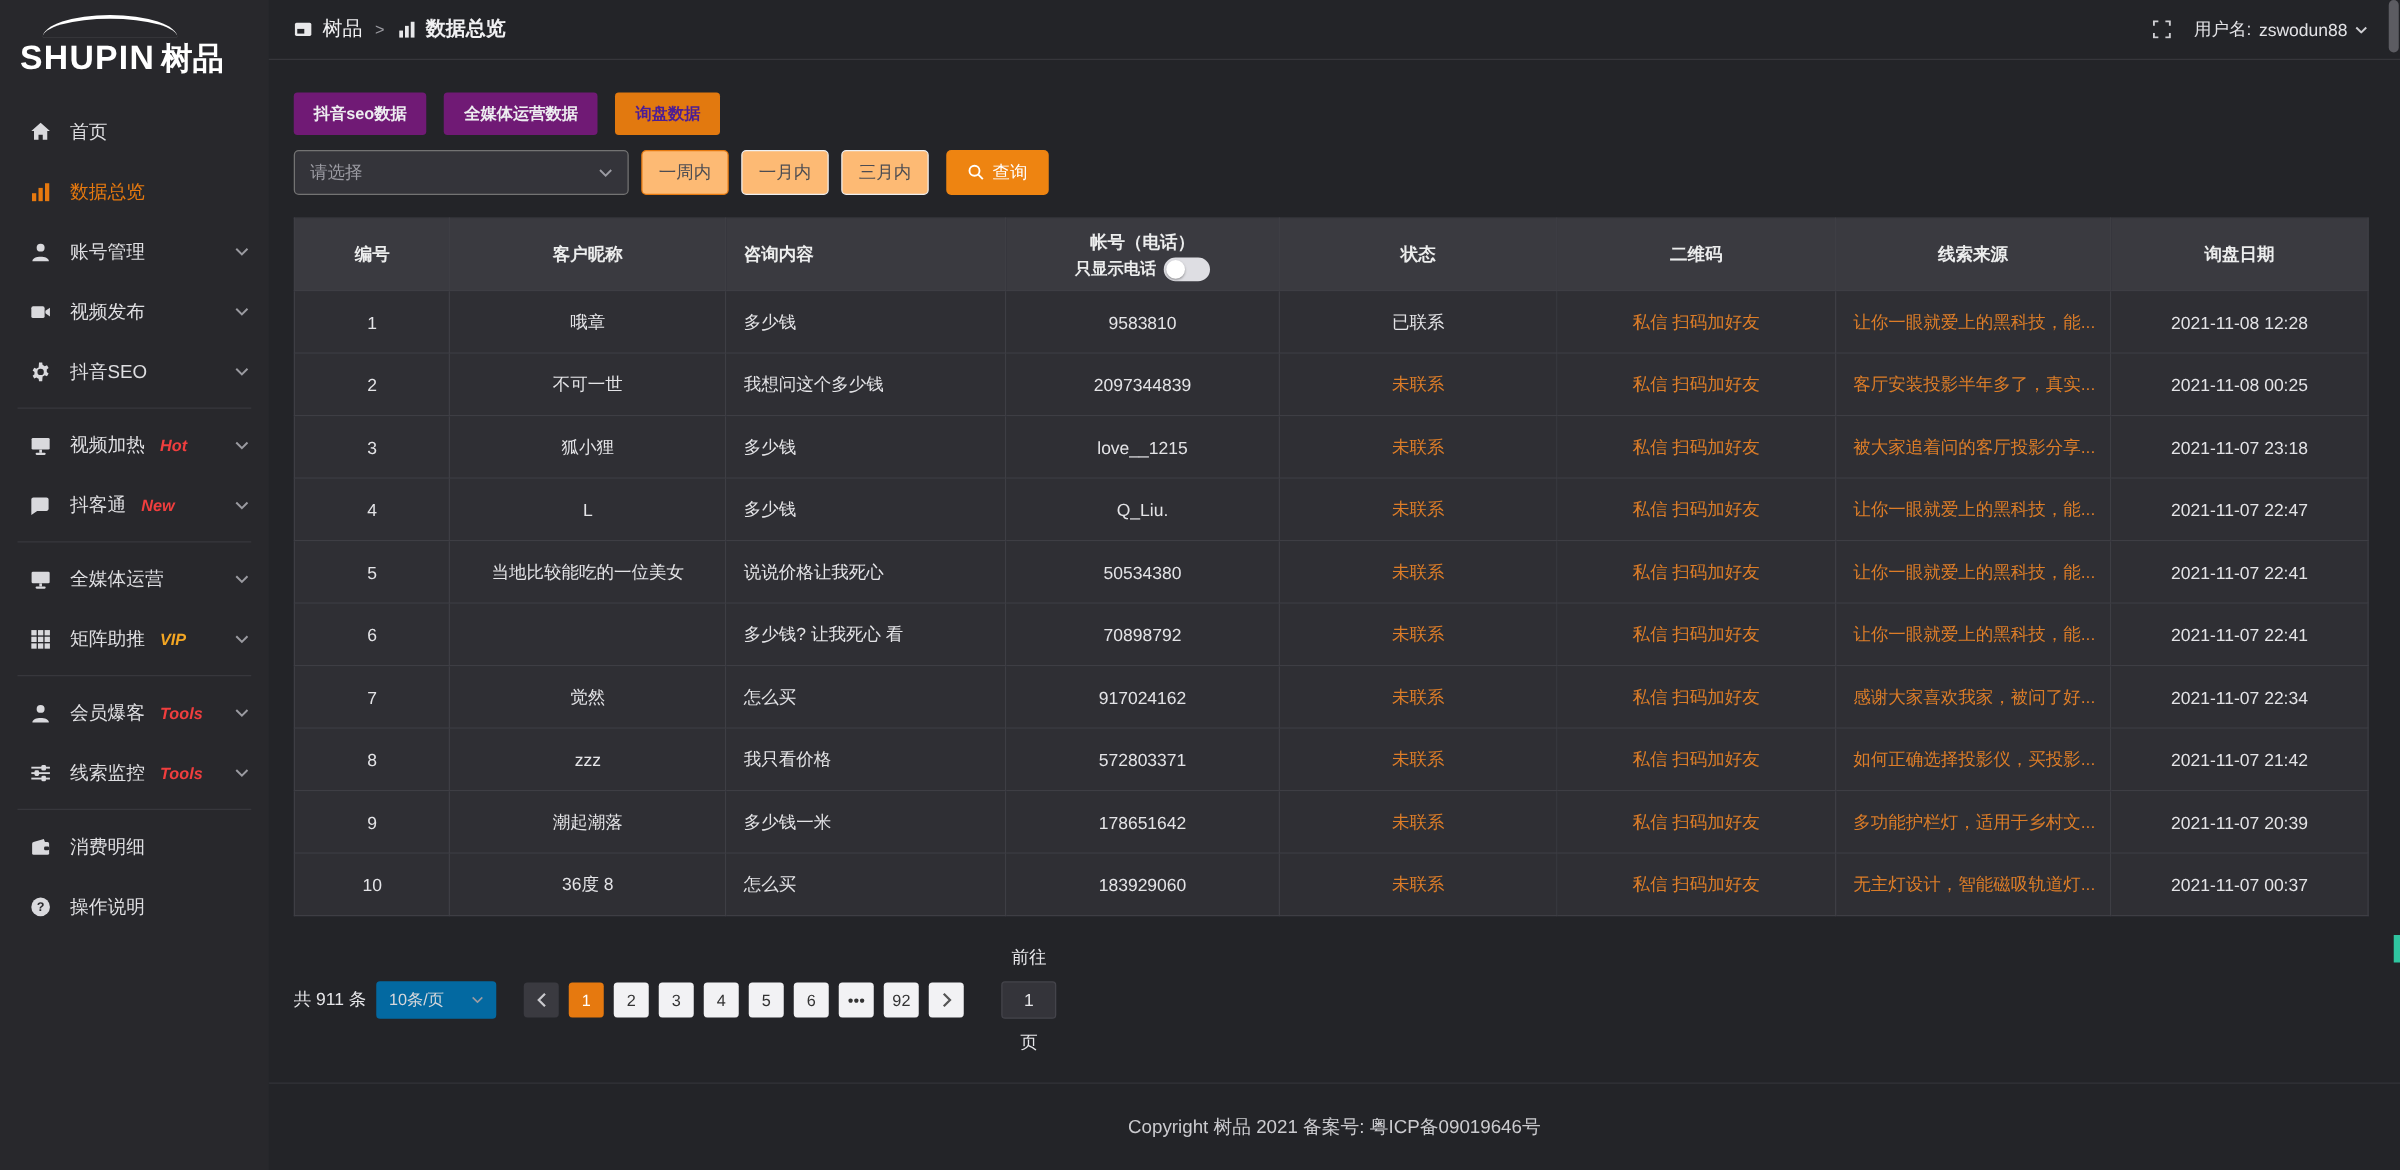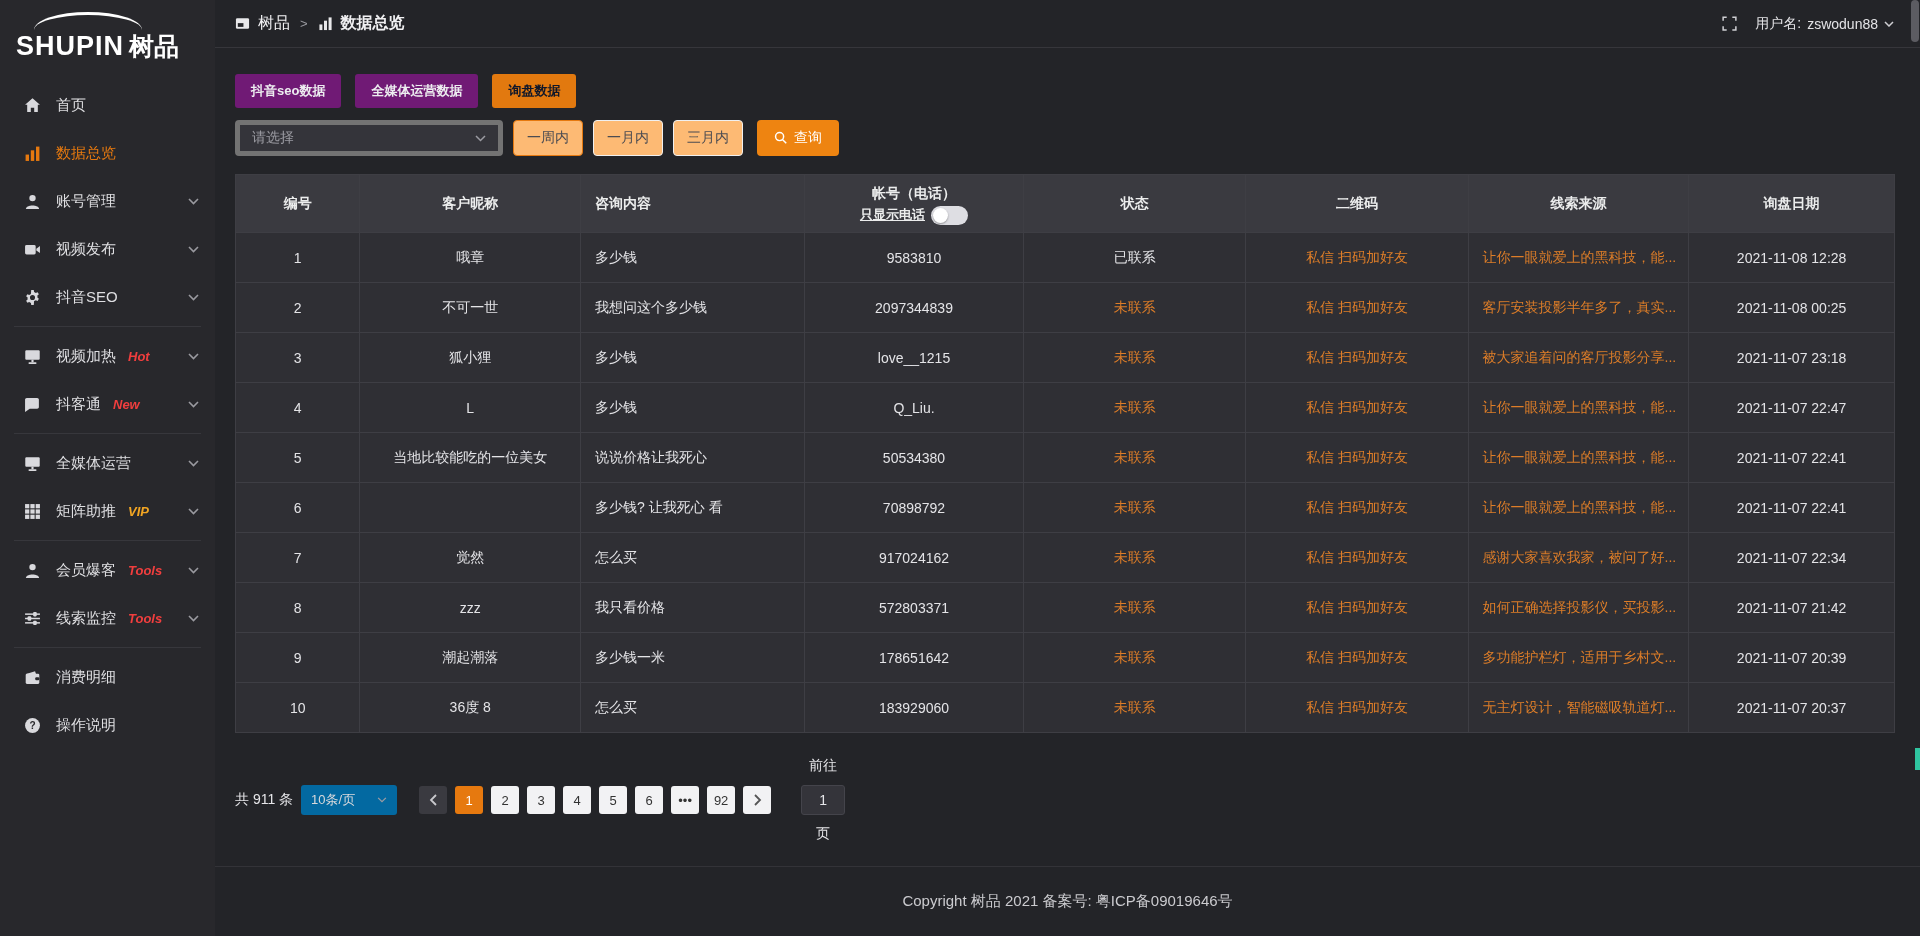--- a/index.html
+++ b/index.html
@@ -34,43 +34,43 @@
   .topbar-right { margin-left:auto; display:flex; align-items:center; gap:18px; font-size:14px; color:#e3e3e6; }
   .fs-ic { width:15px; height:15px; color:#cfcfd3; cursor:pointer; }
   .user-wrap { display:flex; align-items:center; gap:6px; cursor:pointer; }
   .user-chev { width:10px; height:6px; stroke:#cfcfd3; stroke-width:1.5; fill:none; }
 
   
   .content { padding:26px 25px 0 20px; flex:1; }
   .tabs { display:flex; gap:14px; }
   .tab { height:34px; padding:0 16px; display:inline-flex; align-items:center; background:#701a75;
          color:#ededf0; font-size:13px; font-weight:bold; border-radius:3px; border:none; cursor:pointer; }
-  .tab.active { background:#e2790f; color:#0f172a; }
+  .tab.active { background:#e2790f; color:#4c1d95; }
 
   .filters { display:flex; align-items:center; margin-top:12px; }
-  .select { width:268px; height:36px; background:#34343a; border:5px solid #737373; border-radius:4px;
+  .select { width:268px; height:36px; background:#34343a; border:1px solid #737373; border-radius:4px;
             display:flex; align-items:center; padding:0 12px; color:#9b9ba2; font-size:14px; cursor:pointer; }
   .select .sel-chev { margin-left:auto; width:11px; height:7px; stroke:#9b9ba2; stroke-width:1.5; fill:none; }
   .rbtn { height:36px; padding:0 13px; margin-left:10px; background:#fdba74; border:1px solid #f0f0f0;
           border-radius:4px; font-size:14px; color:#4c4c52; cursor:pointer; }
   .rbtn.active { border:1px solid #e6790f; }
   .search-btn { height:36px; padding:0 17px; margin-left:14px; background:#ee8411; border:none; border-radius:4px;
                 color:#fff; font-size:14px; display:inline-flex; align-items:center; gap:6px; cursor:pointer; }
   .search-ic { width:14px; height:14px; }
 
   
   table { width:100%; border-collapse:collapse; margin-top:18px; table-layout:fixed; }
   th, td { border:1px solid #3e3e44; }
   th { background:#3a3a40; height:58px; font-size:14px; color:#eceded; font-weight:bold; text-align:center; }
   td { background:#2f2f34; height:50px; font-size:14px; color:#e4e4e7; text-align:center;
        white-space:nowrap; overflow:hidden; }
   th.left, td.left { text-align:left; padding:0 14px; }
   .org { color:#dd7d28; }
   .hdr-2l { line-height:1.5; }
-  .toggle-row { display:flex; align-items:center; justify-content:center; gap:6px; font-size:13px; margin-top:2px;text-decoration:underline; }
+  .toggle-row { display:flex; align-items:center; justify-content:center; gap:6px; font-size:13px; margin-top:2px; }
   .toggle { width:37px; height:19px; border-radius:10px; background:#dedee3; position:relative; cursor:pointer; flex:none; }
   .knob { position:absolute; left:2px; top:2px; width:15px; height:15px; border-radius:50%;
           background:#fff; box-shadow:0 1px 2px rgba(0,0,0,.35); }
 
   
   .pagination { display:flex; align-items:center; margin-top:24px; font-size:14px; color:#e6e6e9; }
   .psize { width:96px; height:30px; background:#0369a1; border-radius:3px; display:flex; align-items:center;
            padding:0 10px; margin:0 22px 0 8px; font-size:13px; color:#d8d8db; cursor:pointer; }
   .psize .sel-chev { margin-left:auto; width:10px; height:6px; stroke:#9b9ba2; stroke-width:1.5; fill:none; }
   .pbtn { min-width:28px; height:28px; border-radius:3px; border:none; margin-right:8px; font-size:13px;
@@ -472,21 +472,21 @@
             <td>2021-11-07 20:39</td>
           </tr>
           <tr>
             <td>10</td>
             <td>36度 8</td>
             <td class="left">怎么买</td>
             <td>183929060</td>
             <td class="org">未联系</td>
             <td class="org">私信 扫码加好友</td>
             <td class="org left">无主灯设计，智能磁吸轨道灯...</td>
-            <td>2021-11-07 20:37</td>
+            <td>2021-11-07 00:37</td>
           </tr>
         </tbody>
       </table>
 
       <div class="pagination">
         <span>共 911 条</span>
         <div class="psize">
           <span>10条/页</span>
           <svg class="sel-chev" viewBox="0 0 11 7">
               <polyline points="1,1 5.5,5.5 10,1"></polyline>

